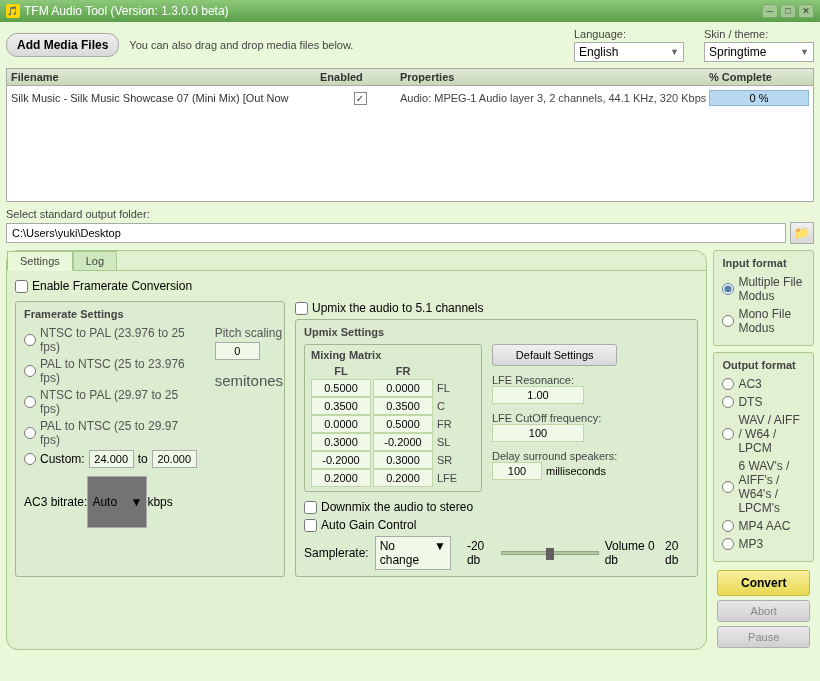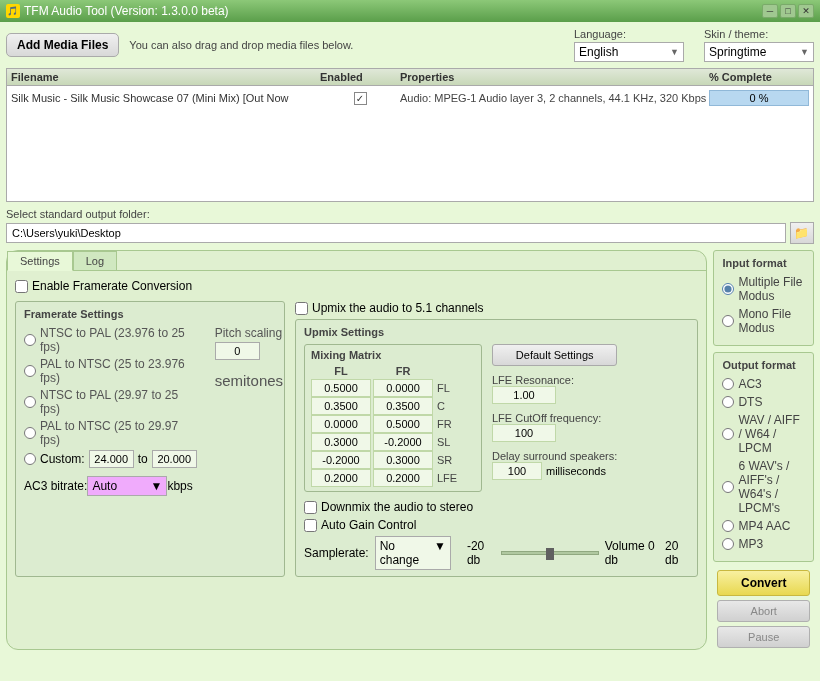--- a/index.html
+++ b/index.html
@@ -52,21 +52,21 @@
       margin-bottom: 6px;
     }
     .top-bar-left { display: flex; align-items: center; gap: 10px; }
     .add-files-btn {
       background: linear-gradient(to bottom, #f0f0f0, #d8d8d8);
       border: 1px solid #aaa;
       padding: 4px 10px;
       cursor: pointer;
       font-size: 12px;
       font-weight: bold;
-      border-radius: 5px;
+      border-radius: 11px;
     }
     .drag-hint { color: #444; font-size: 11px; }
     .top-bar-right { display: flex; align-items: center; gap: 20px; }
     .lang-section, .skin-section { display: flex; flex-direction: column; gap: 2px; }
     .lang-section label, .skin-section label { font-size: 11px; color: #444; }
     .combo-box {
       background: white;
       border: 1px solid #aaa;
       padding: 2px 4px;
       width: 110px;
@@ -175,24 +175,24 @@
       background: #f0f8e8;
       padding: 2px 4px;
       font-size: 11px;
       text-align: center;
     }
     .custom-row { display: flex; align-items: center; gap: 4px; font-size: 11px; }
     .custom-row input[type=radio] { width: 12px; height: 12px; }
 
     .ac3-row { display: flex; align-items: center; margin-top: 8px; font-size: 11px; }
     .ac3-combo {
-      background: #f0abfc;
-      border: 1px solid #aaa;
-      padding: 2px 4px;
-      width: 80px;
+      background: #737373;
+      border: 1px solid #aaa;
+      padding: 18px 4px;
+      width: 60px;
       display: flex;
       justify-content: space-between;
       cursor: pointer;
       font-size: 11px;
     }
 
     
     .upmix-section { flex: 1; }
     .upmix-enable { display: flex; align-items: center; gap: 4px; margin-bottom: 8px; font-size: 11px; }
 
@@ -244,21 +244,21 @@
       border-radius: 3px;
       text-align: center;
     }
     .lfe-label { font-size: 11px; color: #444; }
     .lfe-value {
       background: #f0f8e8;
       border: 1px solid #c0d8a8;
       padding: 2px 6px;
       text-align: center;
       font-size: 11px;
-      width: 64px;
+      width: 92px;
     }
 
     
     .upmix-bottom { margin-top: 8px; }
     .check-row { display: flex; align-items: center; gap: 4px; font-size: 11px; margin-bottom: 4px; }
     .sample-row { display: flex; align-items: center; gap: 6px; font-size: 11px; }
     .sample-combo {
       background: #f0f8e8;
       border: 1px solid #aaa;
       padding: 2px 4px;

